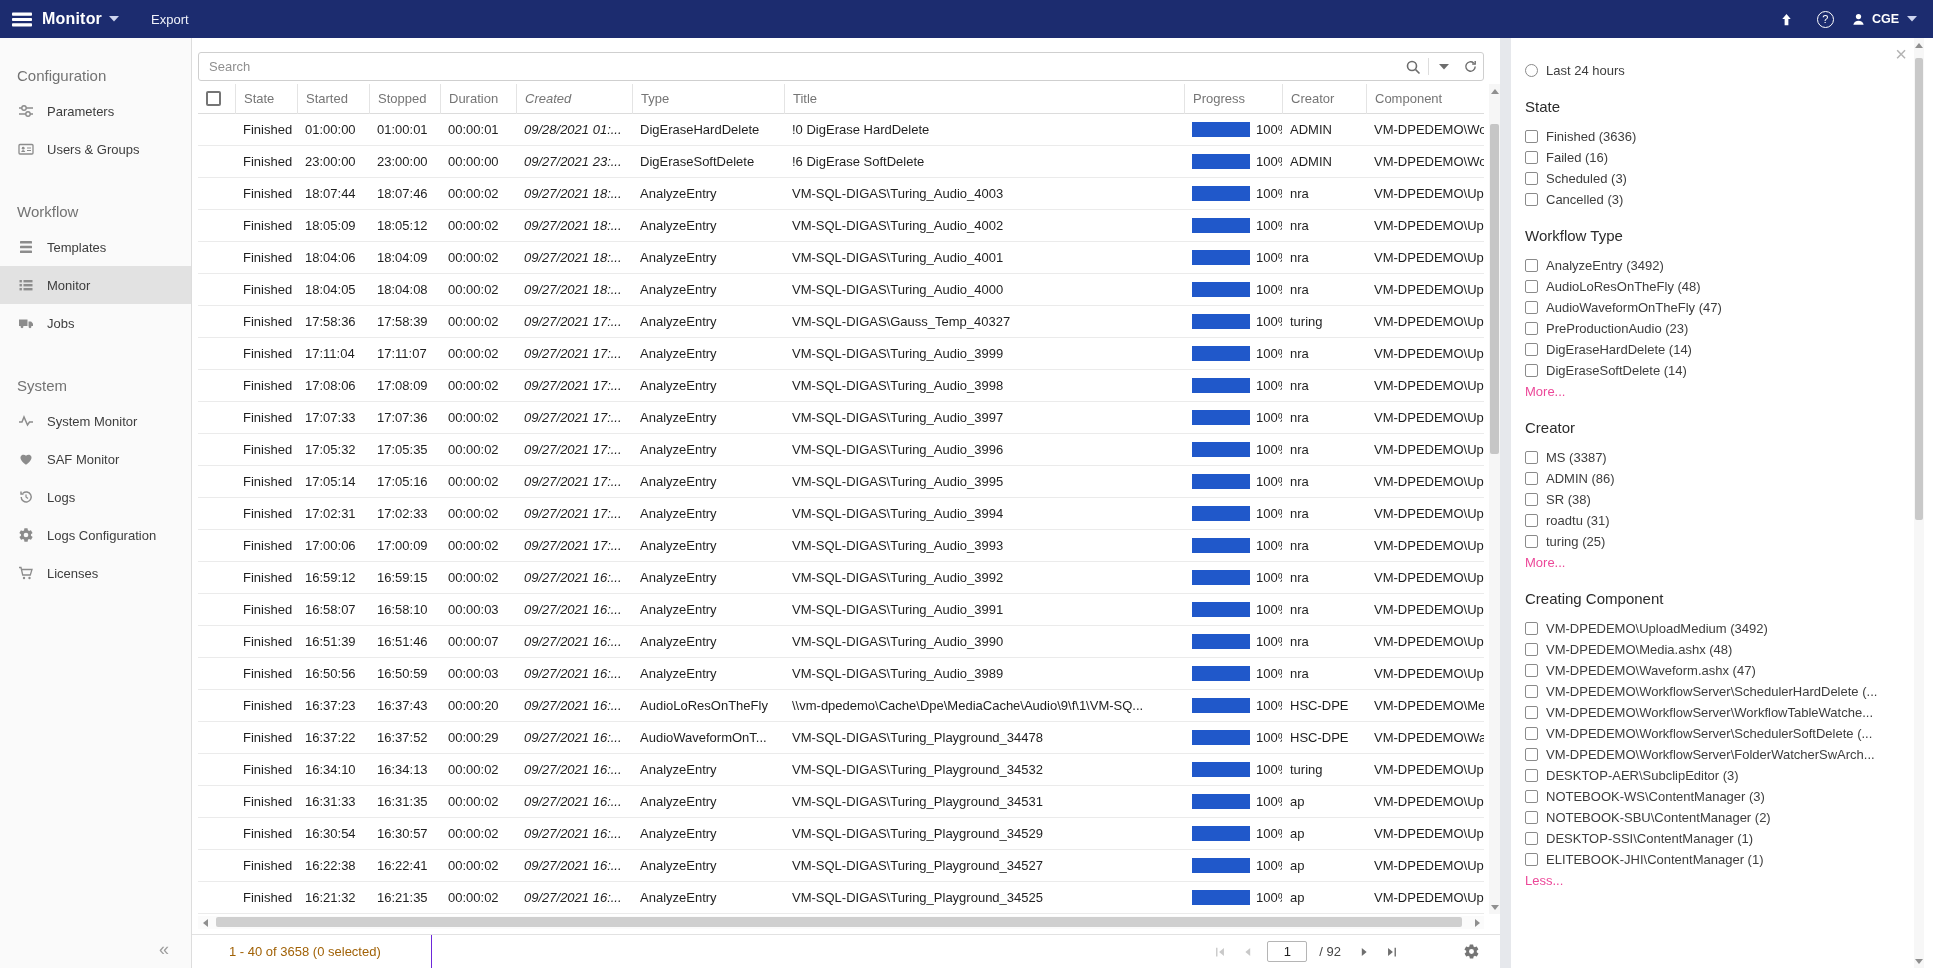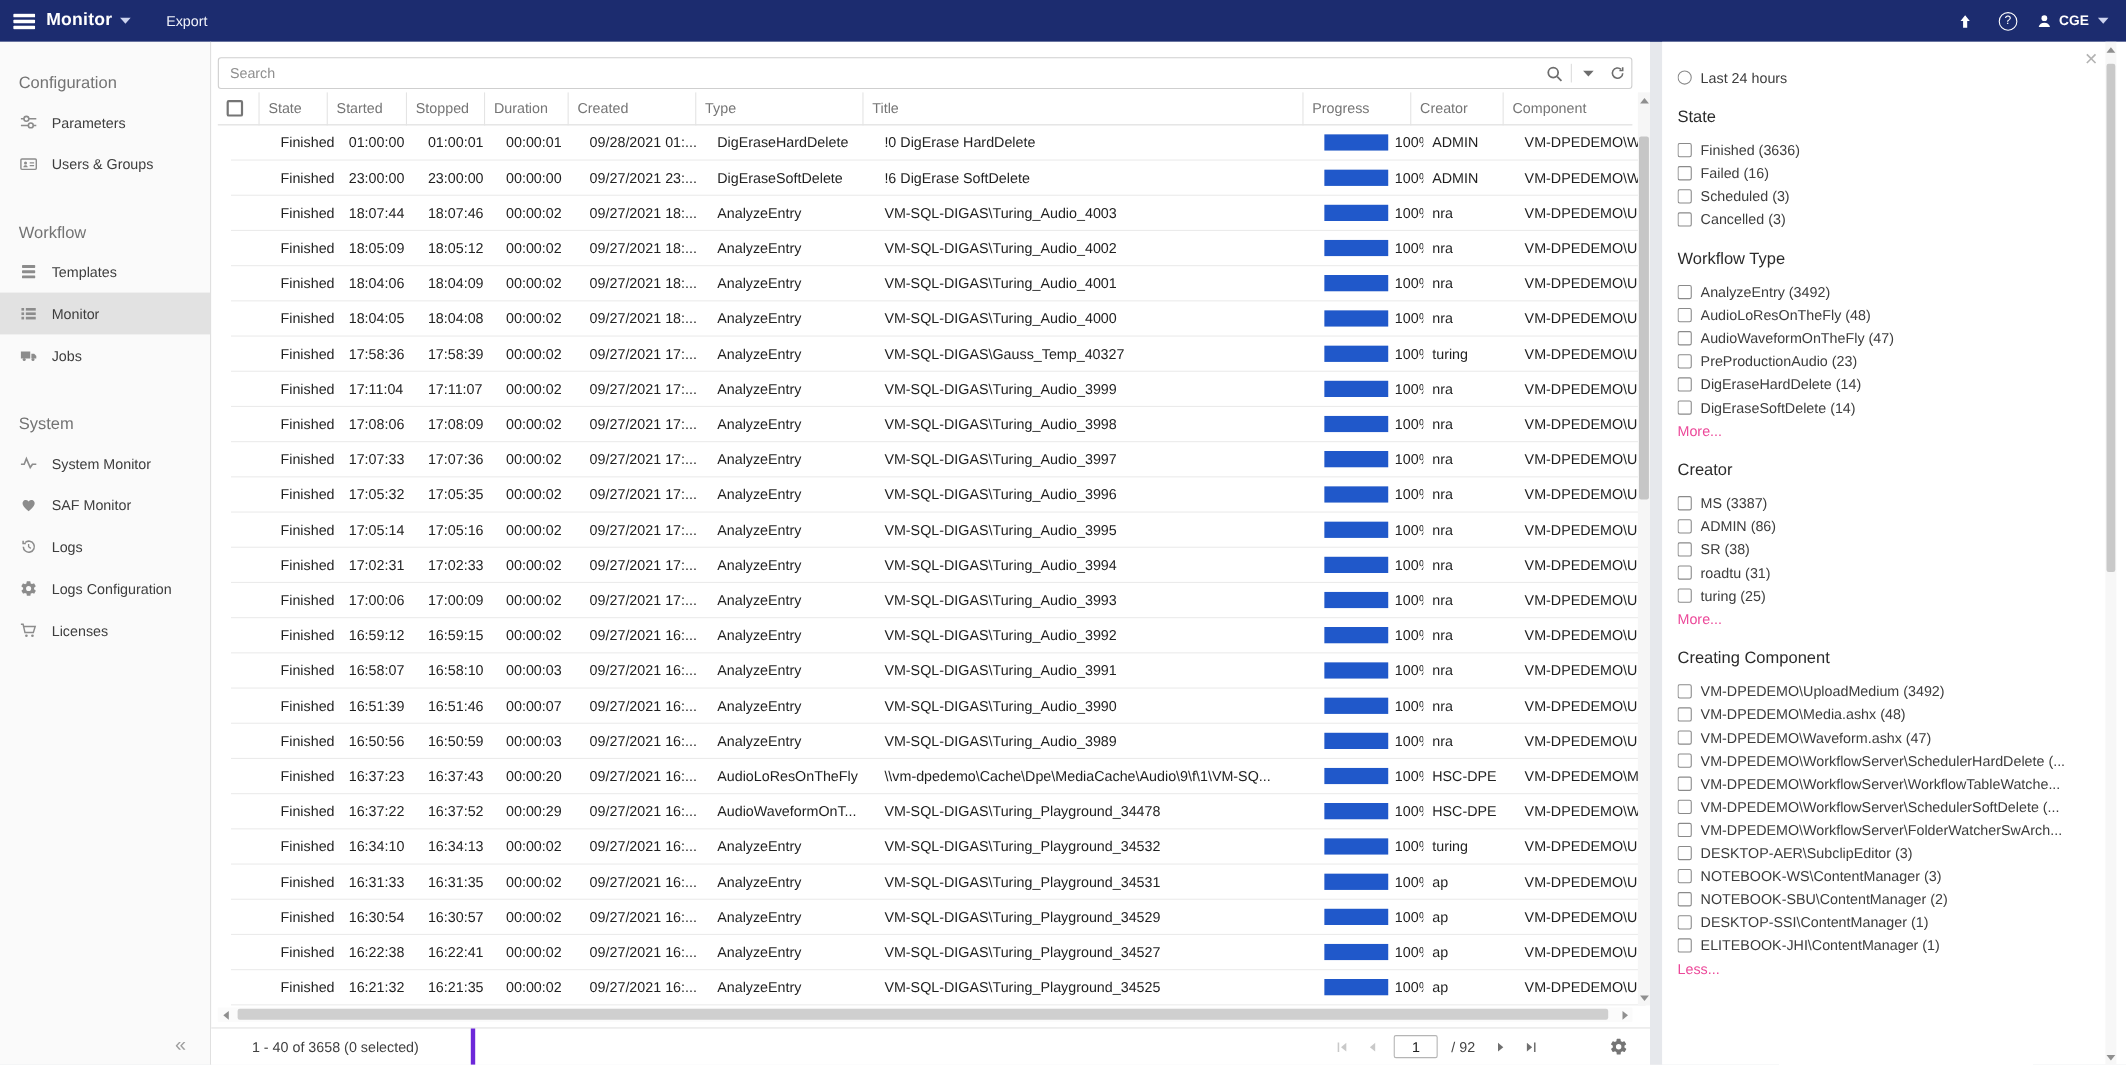--- a/index.html
+++ b/index.html
@@ -39,29 +39,29 @@
   .s-div{width:1px;height:17px;background:#ddd;margin:0 2px;}
 
   .thead{position:absolute;top:46px;left:6px;width:1286px;height:30px;display:flex;align-items:center;color:#757575;border-bottom:1px solid #dcdcdc;background:#fff;}
   .cell{padding:0 8px;white-space:nowrap;overflow:hidden;}
   .hcell{border-left:1px solid #e4e4e4;height:30px;line-height:29px;font-size:13px;}
   .c-check{width:37px;flex:none;display:flex;align-items:center;overflow:visible;}
   .c-state{width:62px;flex:none;}
   .c-started{width:72px;flex:none;}
   .c-stopped{width:71px;flex:none;}
   .c-duration{width:76px;flex:none;}
-  .c-created{width:116px;flex:none;}
+  .c-created{width:116px;flex:none;font-style:italic;}
   .c-type{width:152px;flex:none;}
   .c-title{width:400px;flex:none;}
   .c-progress{width:98px;flex:none;display:flex;align-items:center;}
   .c-creator{width:84px;flex:none;}
   .c-component{flex:1;min-width:0;}
   .checkbox{width:15px;height:15px;border:2px solid #757575;border-radius:2px;display:inline-block;background:#fff;flex:none;}
 
-  .tbody{position:absolute;top:76px;left:18px;width:1286px;}
+  .tbody{position:absolute;top:76px;left:6px;width:1286px;}
   .trow{display:flex;align-items:center;height:32px;border-bottom:1px solid #ebebeb;font-size:13px;color:#1f1f1f;}
   .pbar{width:58px;height:15px;background:#dfe3ea;position:relative;display:inline-block;flex:none;}
   .pfill{position:absolute;left:0;top:0;bottom:0;background:#2058ca;}
   .ptext{margin-left:6px;}
 
   
   .vscroll{position:absolute;top:46px;right:0;width:11px;height:830px;background:#f6f6f6;}
   .vs-btn{position:absolute;left:0;right:0;height:14px;display:flex;align-items:center;justify-content:center;}
   .vs-btn.t{top:0;}.vs-btn.b{bottom:0;}
   .vs-thumb{position:absolute;left:1px;right:1px;top:40px;height:330px;background:#c6c6c6;border-radius:2px;}
@@ -70,21 +70,21 @@
   .hs-btn.l{left:0;}.hs-btn.r{right:0;}
   .hs-thumb{position:absolute;top:1px;height:10px;left:18px;right:22px;background:#cfcfcf;border-radius:2px;}
   .tri{width:0;height:0;display:block;}
   .tri-up{border-left:4px solid transparent;border-right:4px solid transparent;border-bottom:5px solid #8f8f8f;}
   .tri-down{border-left:4px solid transparent;border-right:4px solid transparent;border-top:5px solid #8f8f8f;}
   .tri-left{border-top:4px solid transparent;border-bottom:4px solid transparent;border-right:5px solid #8f8f8f;}
   .tri-right{border-top:4px solid transparent;border-bottom:4px solid transparent;border-left:5px solid #8f8f8f;}
 
   
   .statusbar{position:absolute;left:0;right:0;bottom:0;height:34px;border-top:1px solid #e2e2e2;display:flex;align-items:center;background:#fff;}
-  .sum-box{width:240px;padding-left:37px;border-right:4px solid #6d28d9;height:100%;display:flex;align-items:center;color:#404040;}
+  .sum-box{width:240px;padding-left:37px;border-right:1px solid #6d28d9;height:100%;display:flex;align-items:center;color:#a16207;}
   .pager{margin-left:auto;display:flex;align-items:center;gap:6px;}
   .pg-btn{width:22px;height:22px;display:flex;align-items:center;justify-content:center;color:#6f6f6f;}
   .pg-btn.dis{color:#c9c9c9;}
   .page-input{width:40px;height:21px;border:1px solid #b5b5b5;border-radius:2px;text-align:center;font:13px "Liberation Sans",sans-serif;color:#212121;margin:0 2px;}
   .pg-total{color:#444;margin:0 6px 0 4px;}
   .gear{margin:0 20px 0 60px;color:#757575;display:flex;}
 
   
   .fpanel{position:absolute;top:38px;bottom:0;left:1511px;right:0;background:#fff;}
   .fp-close{position:absolute;top:6px;right:26px;font-size:20px;color:#b3b3b3;line-height:1;}

